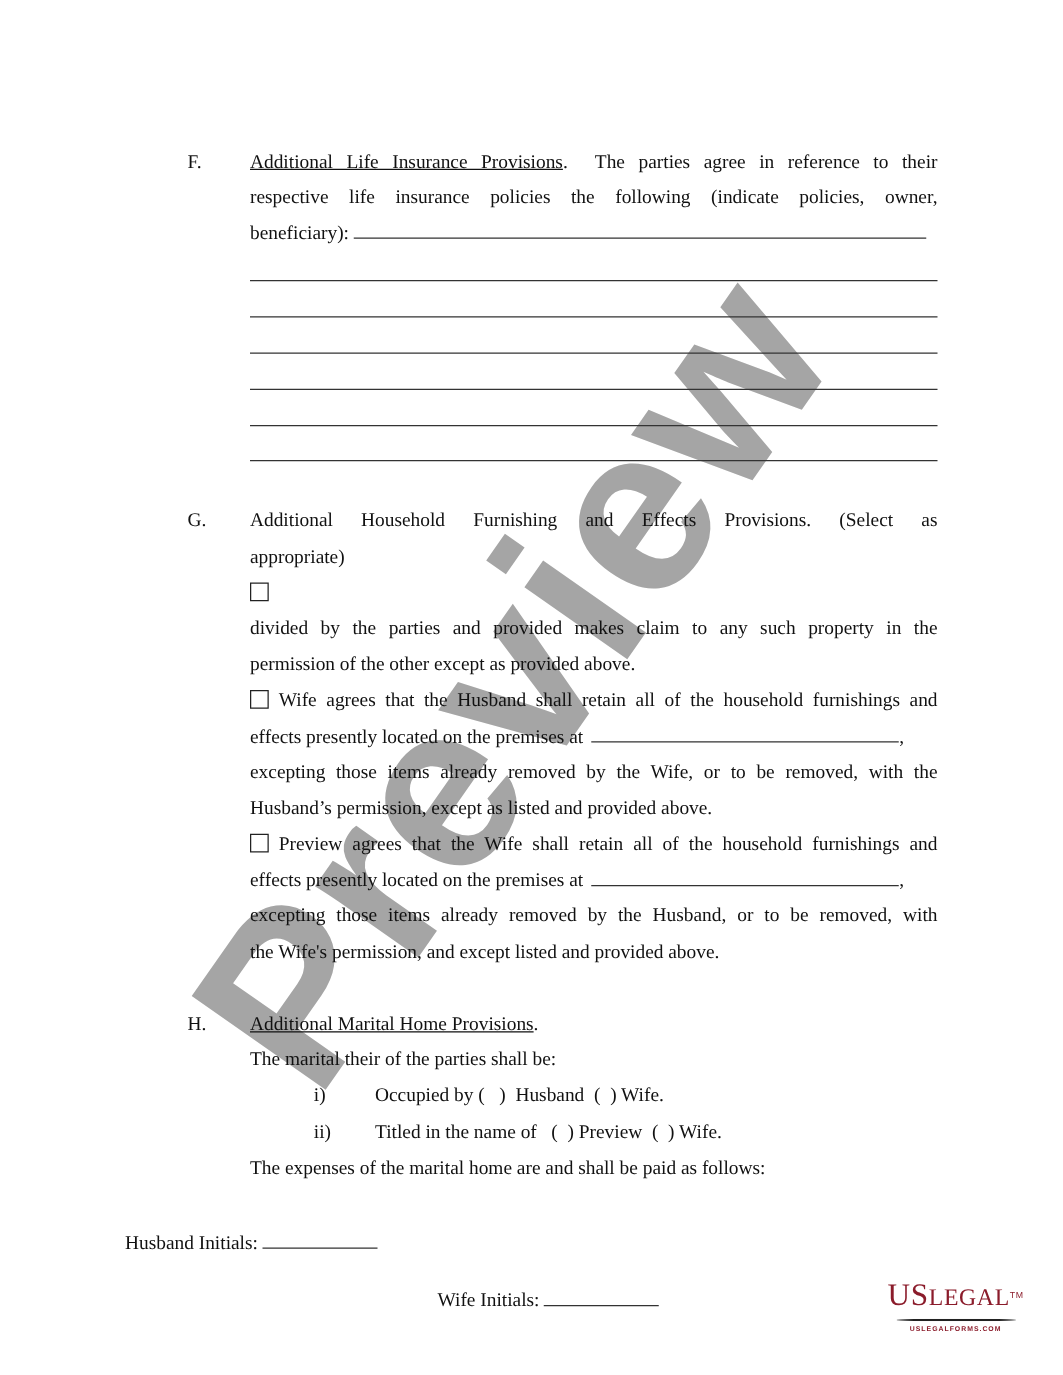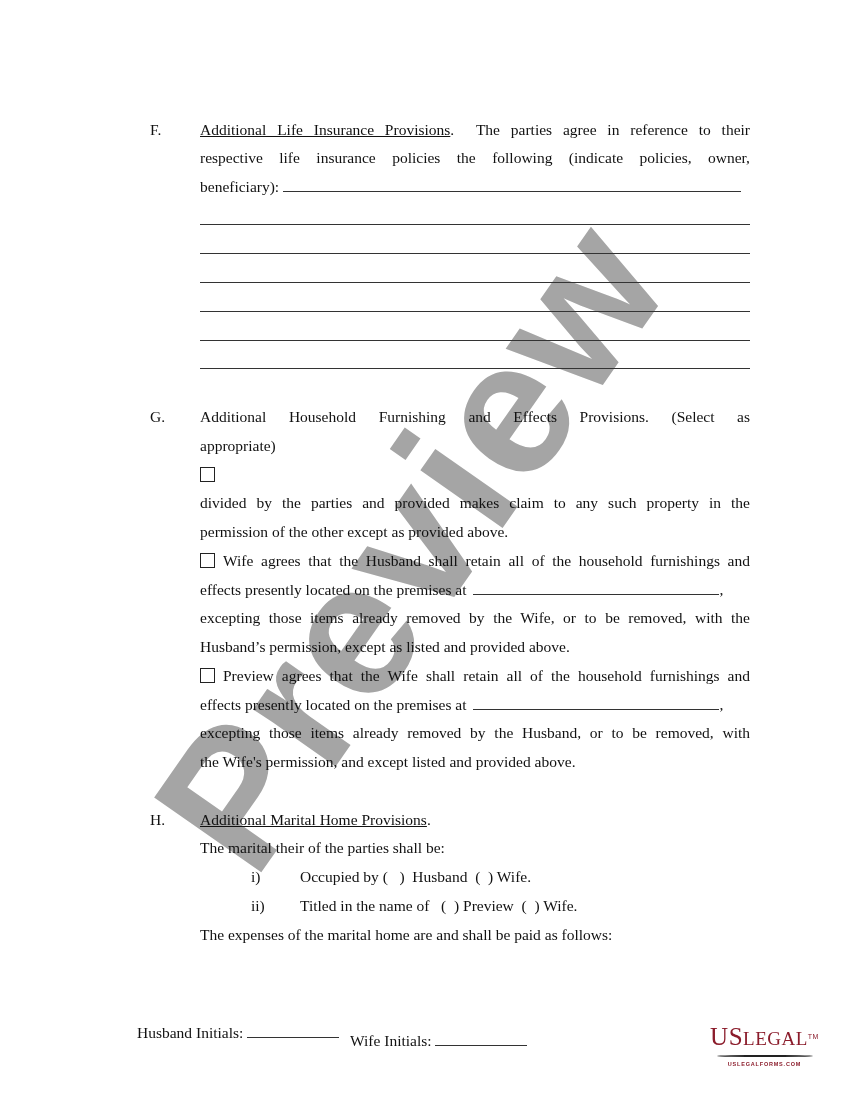--- a/index.html
+++ b/index.html
@@ -81,21 +81,21 @@
 <div class="para line" style="top:805px;">
   <span class="bold ul">Additional Marital Home Provisions</span><span class="bold">.</span>
 </div>
 <div class="para line" style="top:833px;">The marital their of the parties shall be:</div>
 <div class="abs line" style="top:862px; left:251px;">i)</div>
 <div class="abs line" style="top:862px; left:300px; white-space:pre;">Occupied by (   )  Husband  (  ) Wife.</div>
 <div class="abs line" style="top:891px; left:251px;">ii)</div>
 <div class="abs line" style="top:891px; left:300px; white-space:pre;">Titled in the name of   (  ) Preview  (  ) Wife.</div>
 <div class="para line" style="top:920px;">The expenses of the marital home are and shall be paid as follows:</div>
 
-<div class="abs line" style="top:1018px; left:100px;margin-left:37px;">
+<div class="abs line" style="top:980px; left:100px;">
   <span>Husband Initials:</span>
   <span class="blank" style="width:92px;"></span>
 </div>
 <div class="abs line" style="top:1026px; left:350px;">
   <span>Wife Initials:</span>
   <span class="blank" style="width:92px;"></span>
 </div>
 
 <div class="logo">
   <div class="logo-word"><span>US</span><span class="small">LEGAL</span><span class="logo-tm">TM</span></div>

